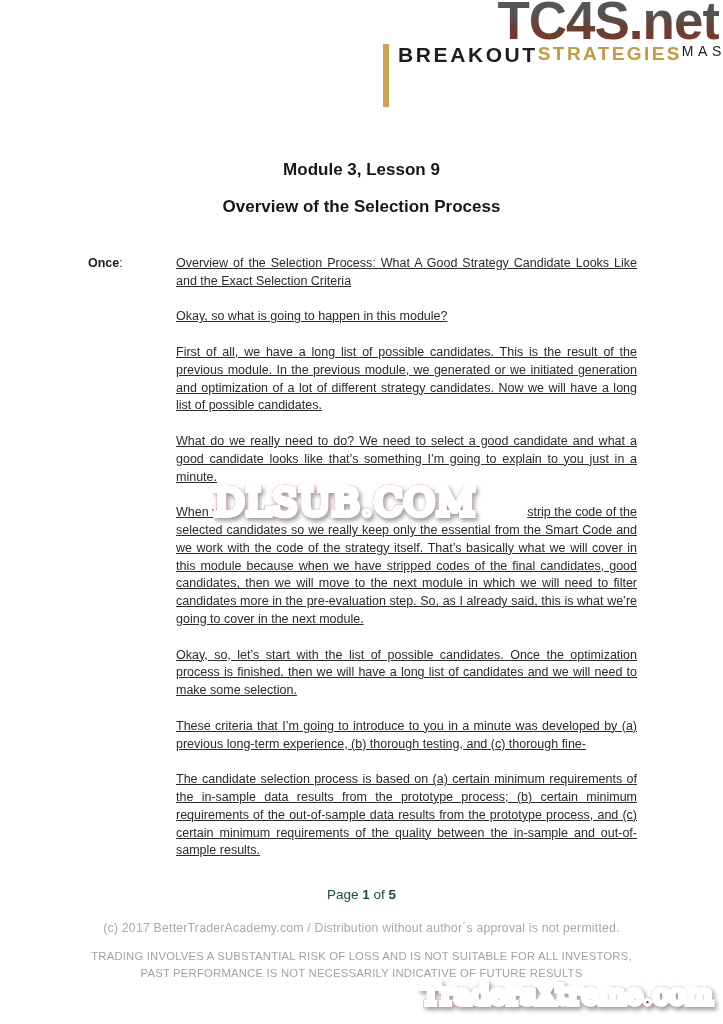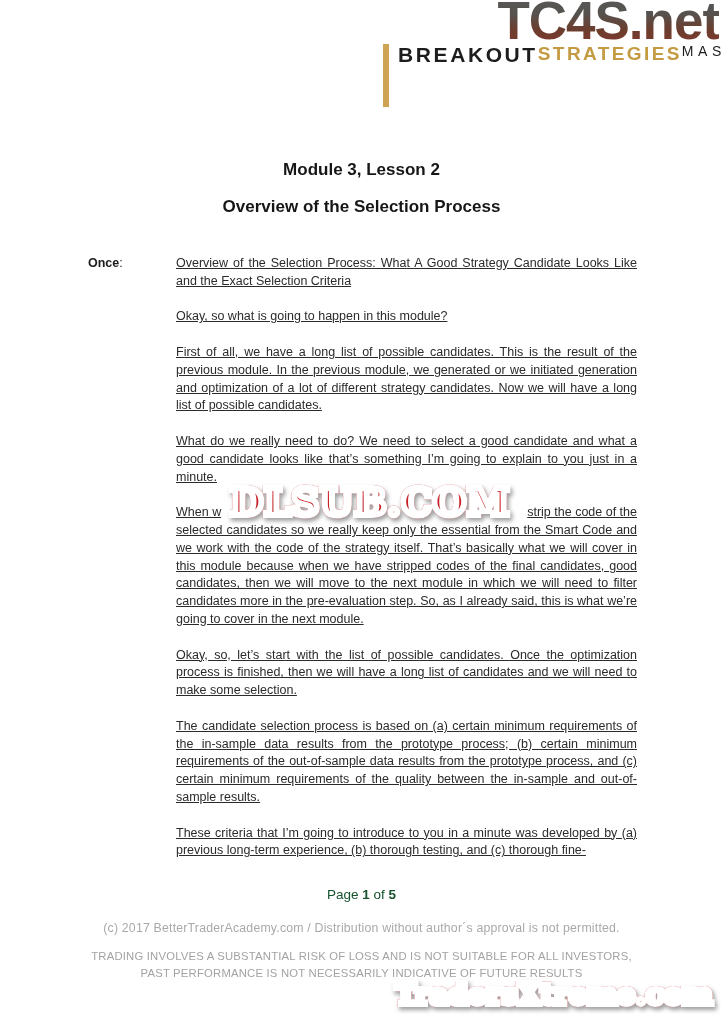--- a/index.html
+++ b/index.html
@@ -42,28 +42,27 @@
   .speaker{width:88px;flex:0 0 88px;font-size:12.5px;line-height:17.8px;color:#1d1d1d;}
   .speaker b{font-weight:bold;}
   .paras{width:461px;flex:1;font-size:12.5px;line-height:17.8px;color:#2b2b2b;text-decoration:underline;}
   .paras p{margin:0 0 17.8px 0;text-align:justify;}
   .paras .split{margin:0 0 17.8px 0;}
   .splitline{display:flex;justify-content:space-between;height:17.8px;line-height:17.8px;}
   .split p{margin:0;}
 
   
   .sticker{
-    font-family:"DejaVu Serif",serif;font-weight:bold;line-height:1;
+    font-family:"DejaVu Serif",serif;font-weight:normal;line-height:1;
     -webkit-text-stroke:6px #ffffff;paint-order:stroke fill;
     background:linear-gradient(180deg,#e0565c 0%,#cb2228 45%,#ad1217 100%);
     -webkit-background-clip:text;background-clip:text;color:#c4161c;
     -webkit-text-fill-color:transparent;
     filter:drop-shadow(2px 3px 2px rgba(80,80,80,.55));
     white-space:nowrap;
-    margin-left:16px;
   }
   .dlsub{position:absolute;top:483px;left:214px;font-size:38px;letter-spacing:1px;z-index:5;}
   .txtreme{position:absolute;top:981px;right:10px;font-size:28px;letter-spacing:.5px;z-index:5;}
 
   
   .pageno{
     position:absolute;top:887px;left:0;width:100%;text-align:center;
     font-size:13.5px;color:#14532d;
   }
   .pageno .b{font-weight:bold;}
@@ -92,40 +91,40 @@
     </div>
     <div class="logo-icon">
       <svg width="68" height="74" viewBox="0 0 68 74" aria-hidden="true">
         <rect x="1" y="11" width="61" height="60" fill="#cfa354"></rect>
         <path d="M7 64 L19 47 L25 53 L35 35 L41 41 L52 19" stroke="#ffffff" stroke-width="5" fill="none"></path>
         <path d="M60 3 L43 13 L53 23 Z" fill="#ffffff"></path>
       </svg>
     </div>
   </div>
 
-  <div class="title">Module 3, Lesson 2</div>
+  <div class="title">Module 3, Lesson 9</div>
   <div class="subtitle">Overview of the Selection Process</div>
 
   <div class="content">
     <div class="speaker"><b>Once</b><span>:</span></div>
     <div class="paras">
       <p>Overview of the Selection Process: What A Good Strategy Candidate Looks Like and the Exact Selection Criteria</p>
       <p>Okay, so what is going to happen in this module?</p>
       <p>First of all, we have a long list of possible candidates. This is the result of the previous module. In the previous module, we generated or we initiated generation and optimization of a lot of different strategy candidates. Now we will have a long list of possible candidates.</p>
       <p>What do we really need to do? We need to select a good candidate and what a good candidate looks like that’s something I’m going to explain to you just in a minute.</p>
       <div class="split">
         <div class="splitline">
           <span>When w</span>
           <span>strip the code of the</span>
         </div>
         <p>selected candidates so we really keep only the essential from the Smart Code and we work with the code of the strategy itself. That’s basically what we will cover in this module because when we have stripped codes of the final candidates, good candidates, then we will move to the next module in which we will need to filter candidates more in the pre-evaluation step. So, as I already said, this is what we’re going to cover in the next module.</p>
       </div>
       <p>Okay, so, let’s start with the list of possible candidates. Once the optimization process is finished, then we will have a long list of candidates and we will need to make some selection.</p>
+      <p>These criteria that I’m going to introduce to you in a minute was developed by (a) previous long-term experience, (b) thorough testing, and (c) thorough fine-</p>
       <p>The candidate selection process is based on (a) certain minimum requirements of the in-sample data results from the prototype process; (b) certain minimum requirements of the out-of-sample data results from the prototype process, and (c) certain minimum requirements of the quality between the in-sample and out-of-sample results.</p>
-      <p>These criteria that I’m going to introduce to you in a minute was developed by (a) previous long-term experience, (b) thorough testing, and (c) thorough fine-</p>
     </div>
   </div>
 
   <div class="dlsub sticker">DLSUB.COM</div>
 
   <div class="pageno">
     <span>Page</span>
     <span class="b">1</span>
     <span>of</span>
     <span class="b">5</span>

